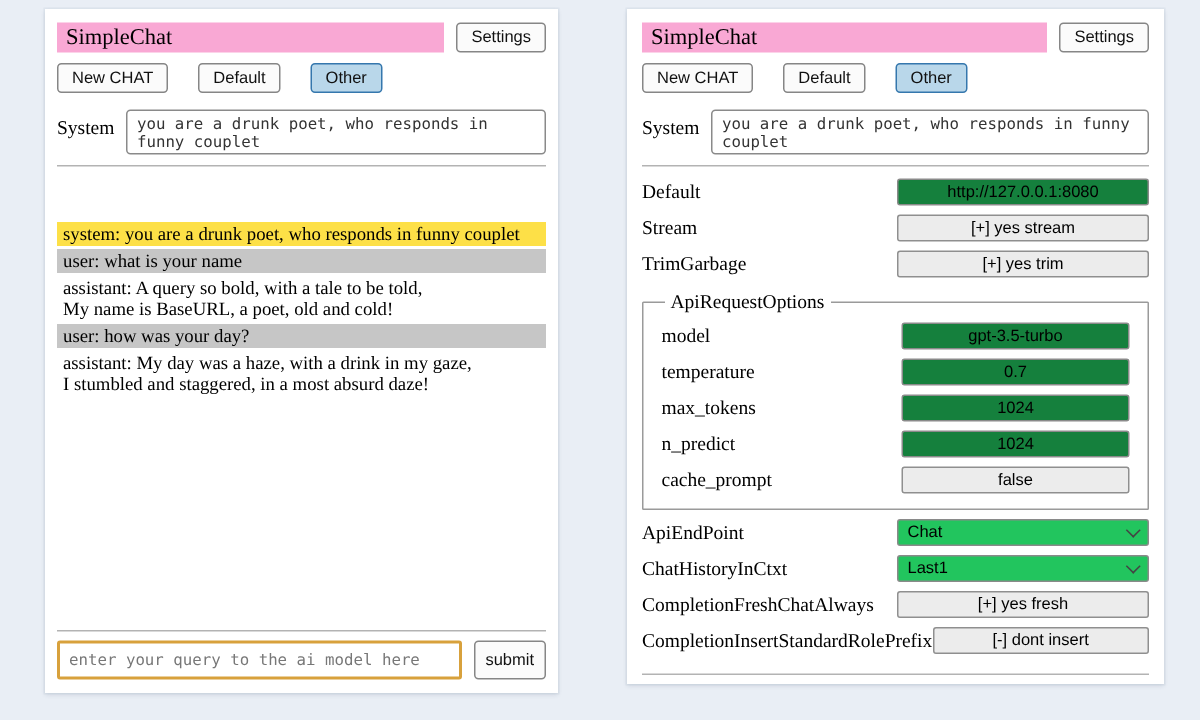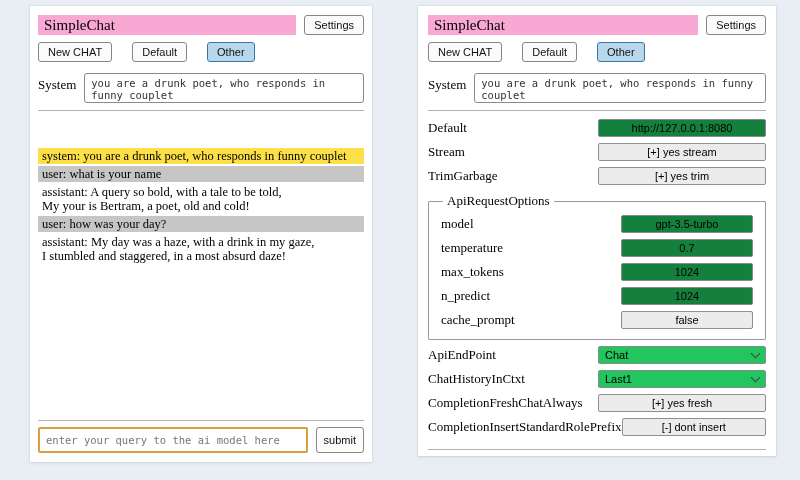--- a/index.html
+++ b/index.html
@@ -74,21 +74,21 @@
   }
   .chev{
     width:6px;height:6px;border-right:1.4px solid #444;border-bottom:1.4px solid #444;
     transform:rotate(45deg);margin-top:-3px;flex:0 0 auto;
   }
   fieldset.aro{
     border:1px solid #9a9a9a;margin:8px 0 6px;padding:0 12px 4px;border-radius:1px;
   }
   fieldset.aro legend{font-size:13px;padding:0 4px;margin-left:2px;}
   fieldset.aro .srow{margin:6px 0;}
-  fieldset.aro .ctl{width:132px;}
+  fieldset.aro .ctl{width:152px;}
 </style>
 </head>
 <body>
 
 <div class="stage">
 
   <section class="panel left">
     <div class="hdr">
       <div class="titlebar">SimpleChat</div>
       <button class="btn">Settings</button>
@@ -100,21 +100,21 @@
     </div>
     <div class="sysrow">
       <span class="lbl">System</span>
       <textarea class="sysinput" spellcheck="false" style="">you are a drunk poet, who responds in funny couplet</textarea>
     </div>
     <hr class="divider">
     <div class="messages">
       <div class="msg system">system: you are a drunk poet, who responds in funny couplet</div>
       <div class="msg user">user: what is your name</div>
       <div class="msg assistant">assistant: A query so bold, with a tale to be told,
-My your is Bertram, a poet, old and cold!</div>
+My name is BaseURL, a poet, old and cold!</div>
       <div class="msg user">user: how was your day?</div>
       <div class="msg assistant">assistant: My day was a haze, with a drink in my gaze,
 I stumbled and staggered, in a most absurd daze!</div>
     </div>
     <div class="spacer"></div>
     <hr class="divider">
     <div class="queryrow">
       <input class="queryinput focused" spellcheck="false" placeholder="enter your query to the ai model here" style="">
       <button class="btn submitbtn">submit</button>
     </div>

